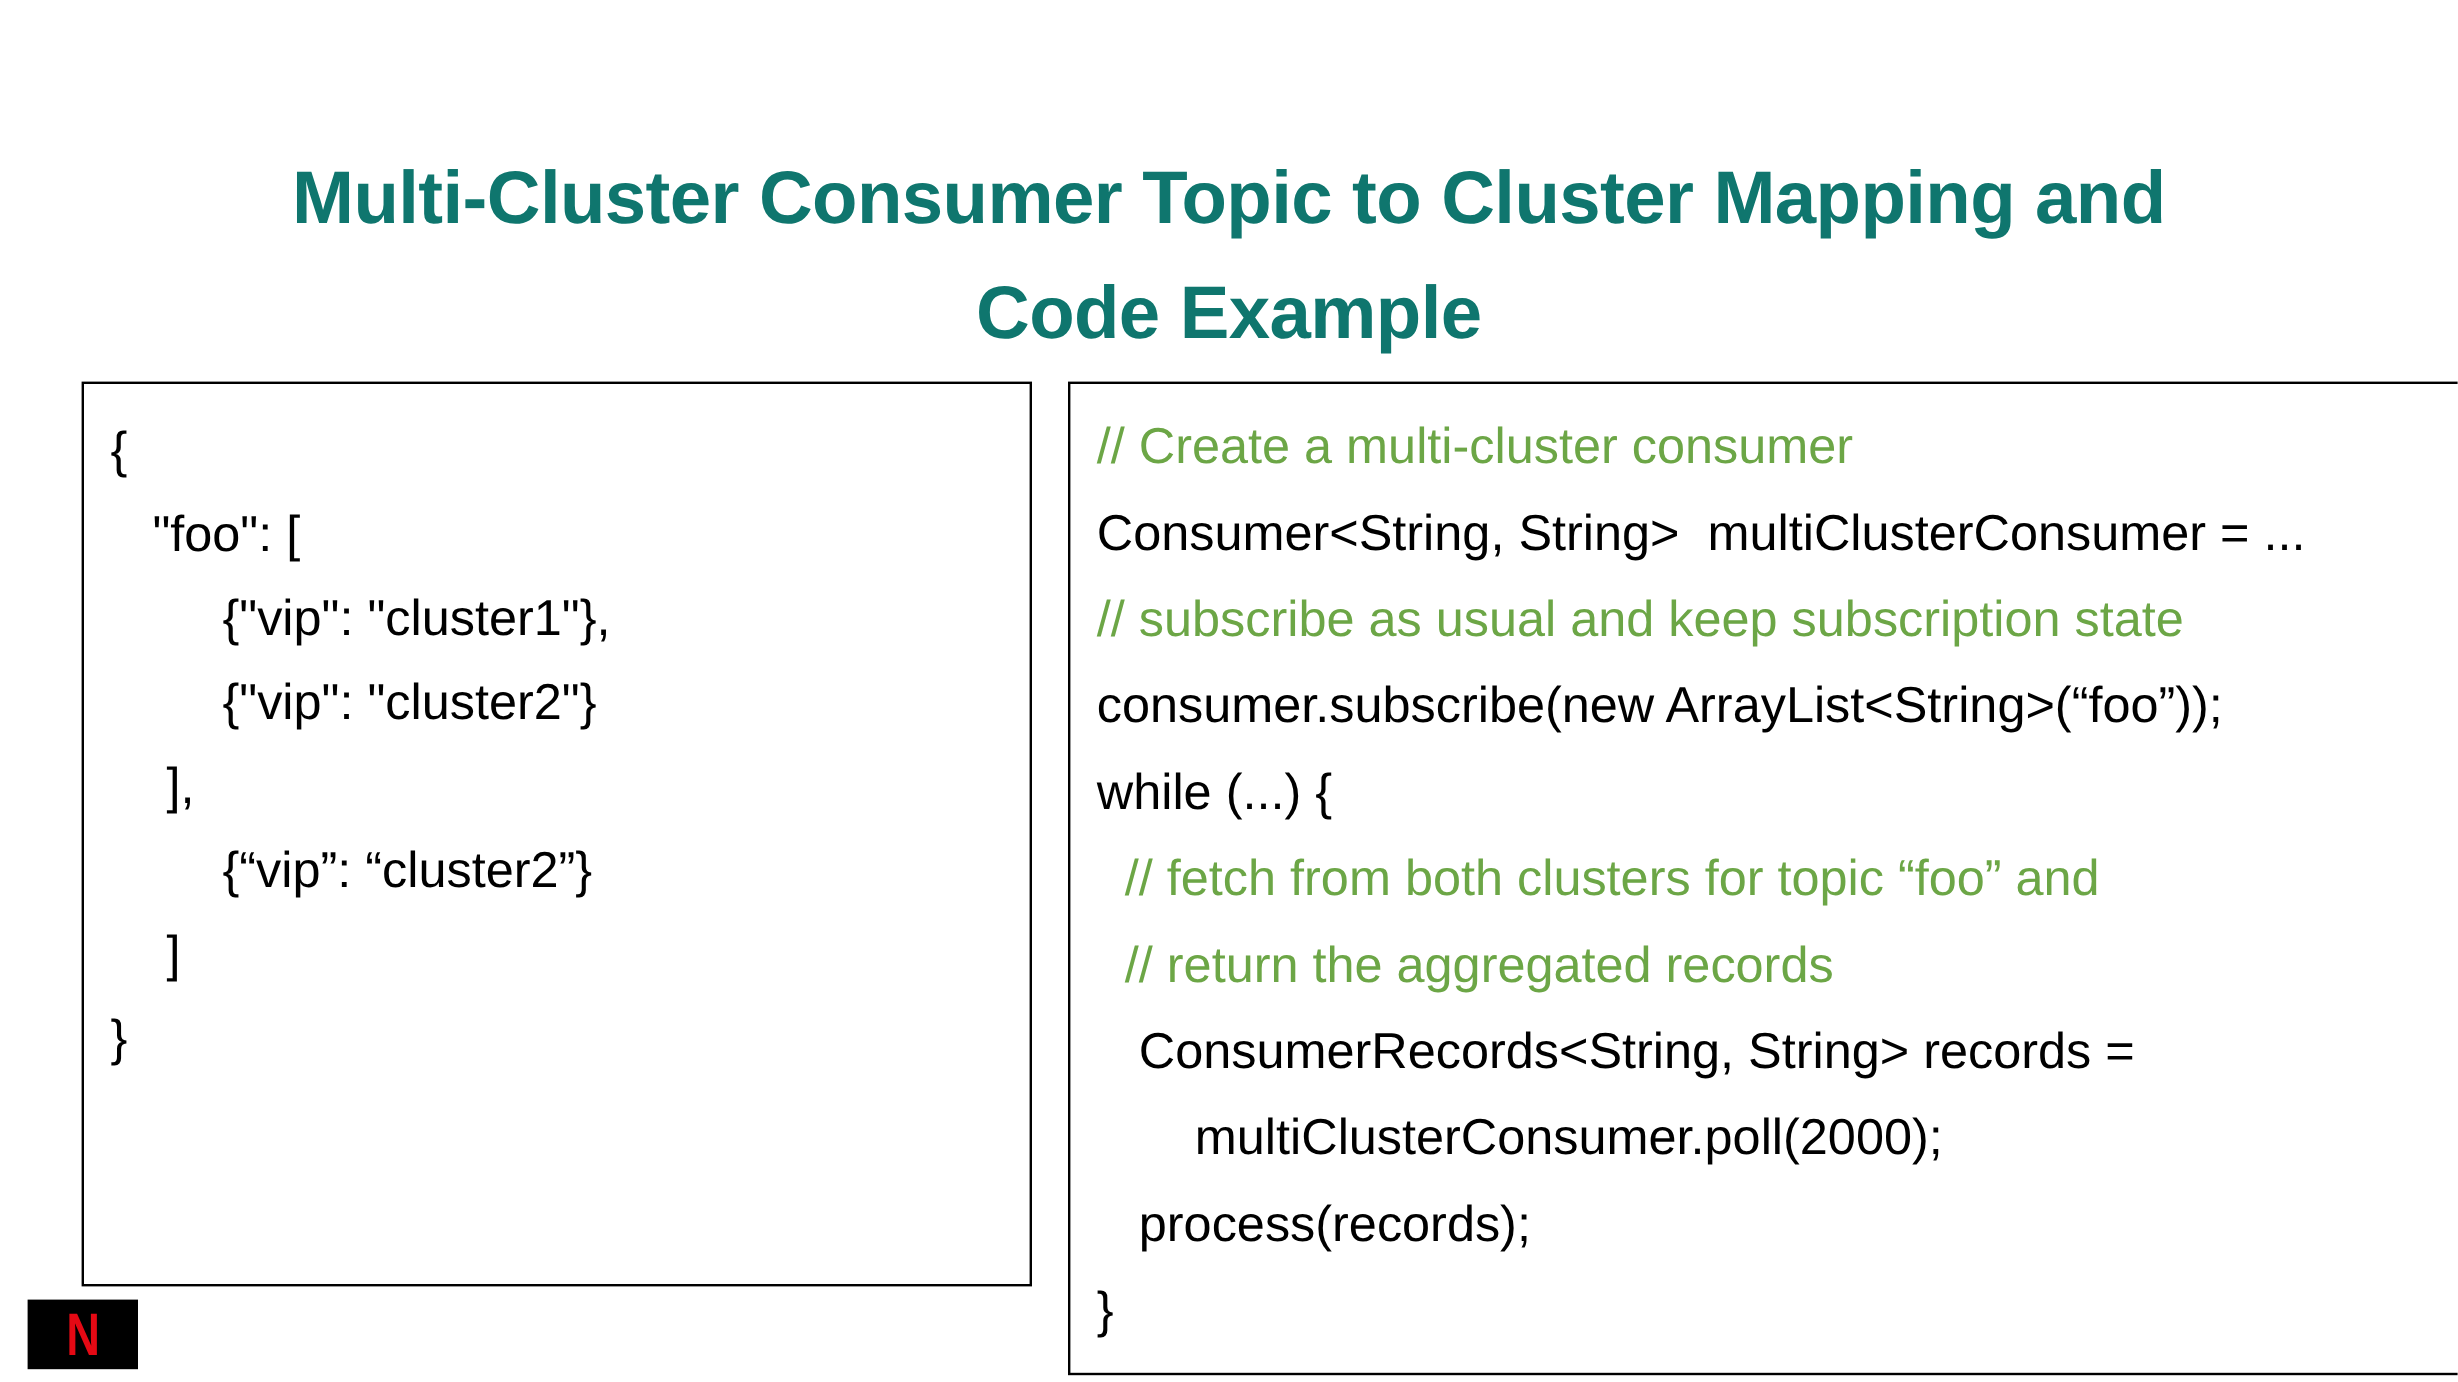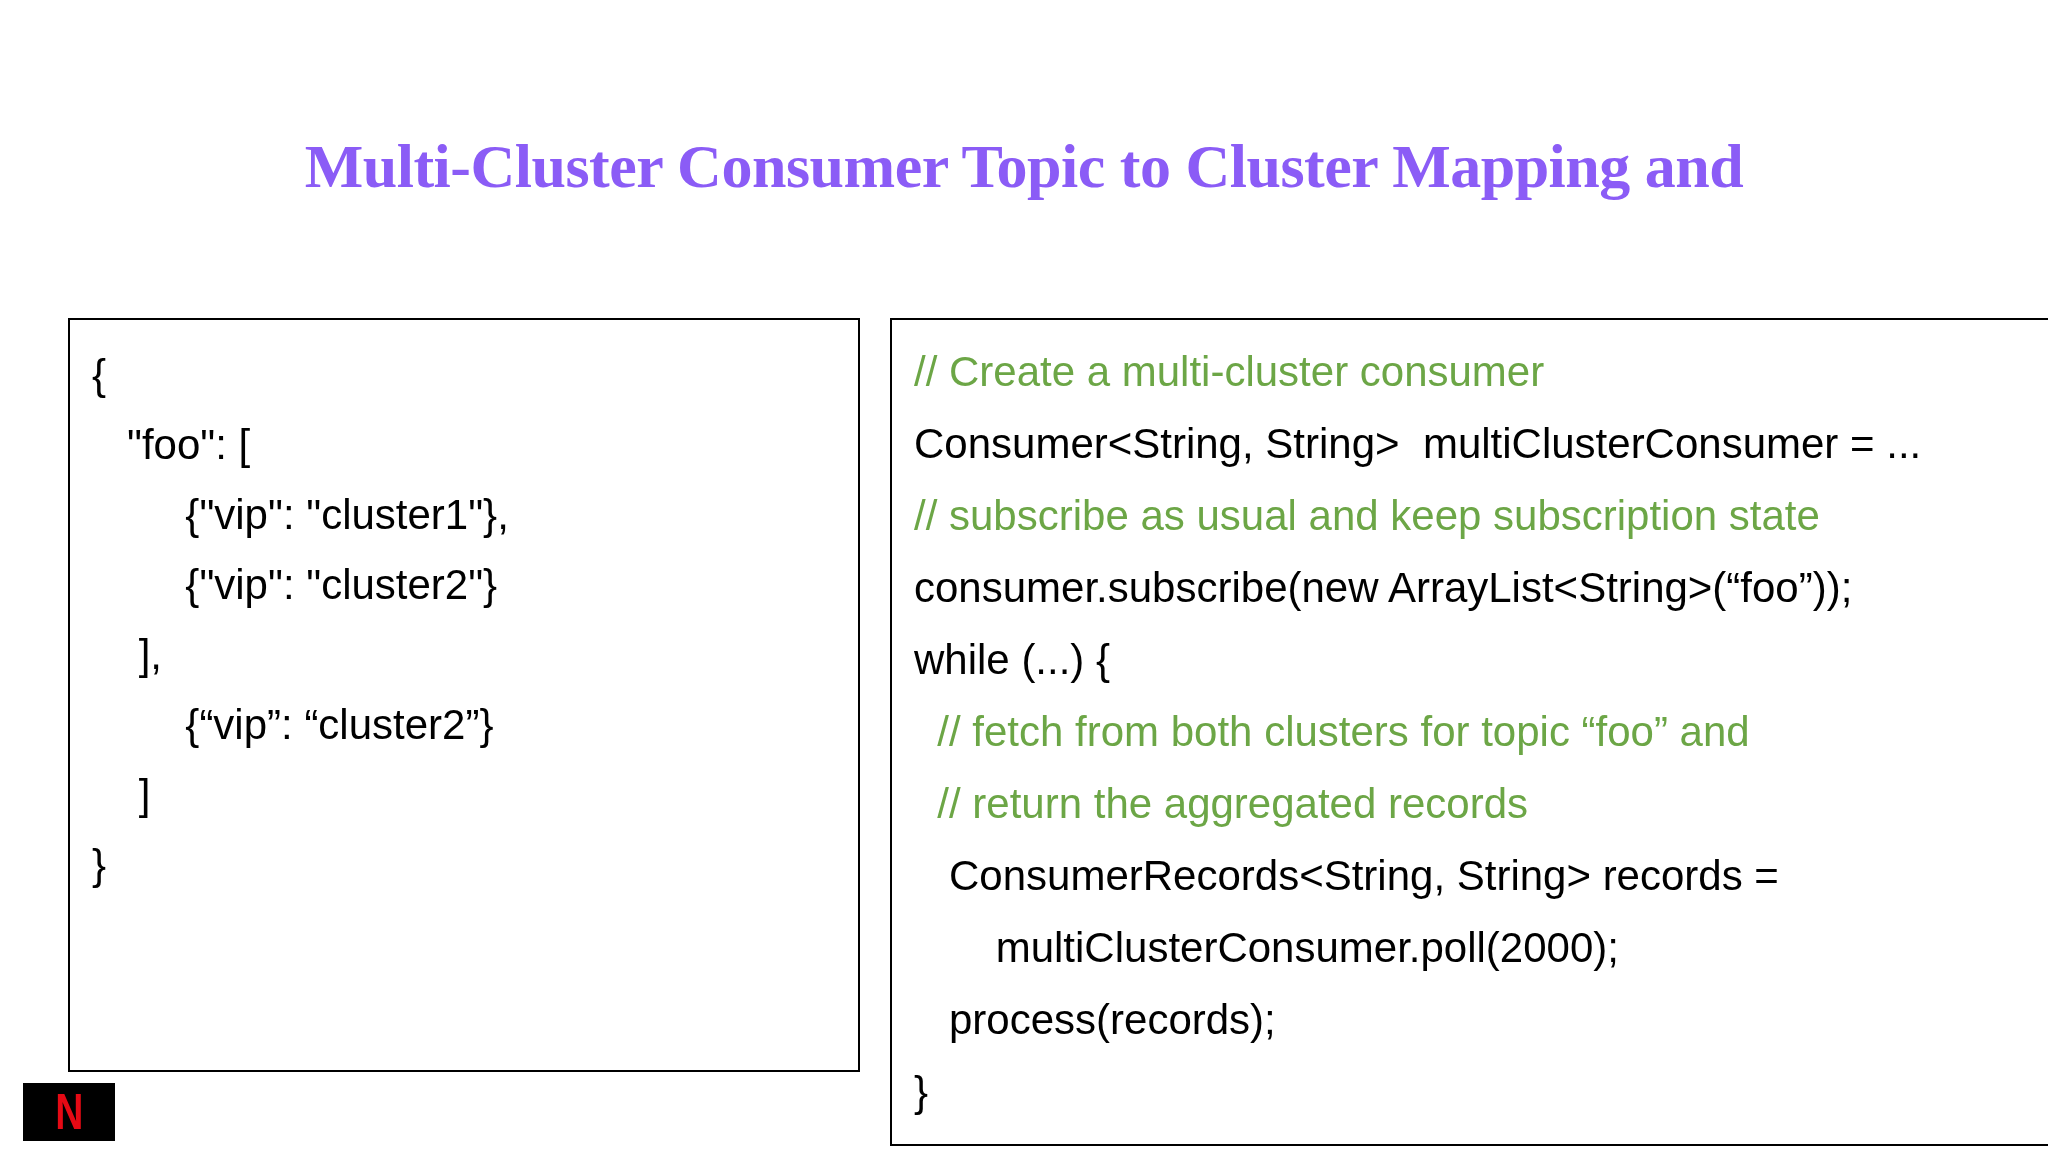--- a/index.html
+++ b/index.html
@@ -17,25 +17,25 @@
     -webkit-font-smoothing: antialiased;
   }
 
   
   .slide-title {
     position: absolute;
     left: 96px;
     top: 118px;
     width: 1856px;
     text-align: center;
-    font-family: Liberation Serif, serif;
+    font-family: Liberation Sans, sans-serif;
     font-weight: bold;
     font-size: 62px;
     line-height: 96px;
-    color: #8b5cf6;
+    color: #0f766e;
     letter-spacing: -0.5px;
   }
   .slide-title .title-line {
     display: block;
     white-space: nowrap;
   }
 
   
   .panel {
     position: absolute;
@@ -104,20 +104,21 @@
     color: #E50914;
     letter-spacing: -1px;
     transform: scaleX(0.78);
   }
 </style>
 </head>
 <body>
 
 <div class="slide-title">
   <span class="title-line">Multi-Cluster Consumer Topic to Cluster Mapping and</span>
+  <span class="title-line">Code Example</span>
 </div>
 
 <div class="panel panel-json">
   <div class="code-body">
     <div class="code-line">{</div>
     <div class="code-line">   "foo": [</div>
     <div class="code-line">        {"vip": "cluster1"},</div>
     <div class="code-line">        {"vip": "cluster2"}</div>
     <div class="code-line">    ],</div>
     <div class="code-line">        {“vip”: “cluster2”}</div>

